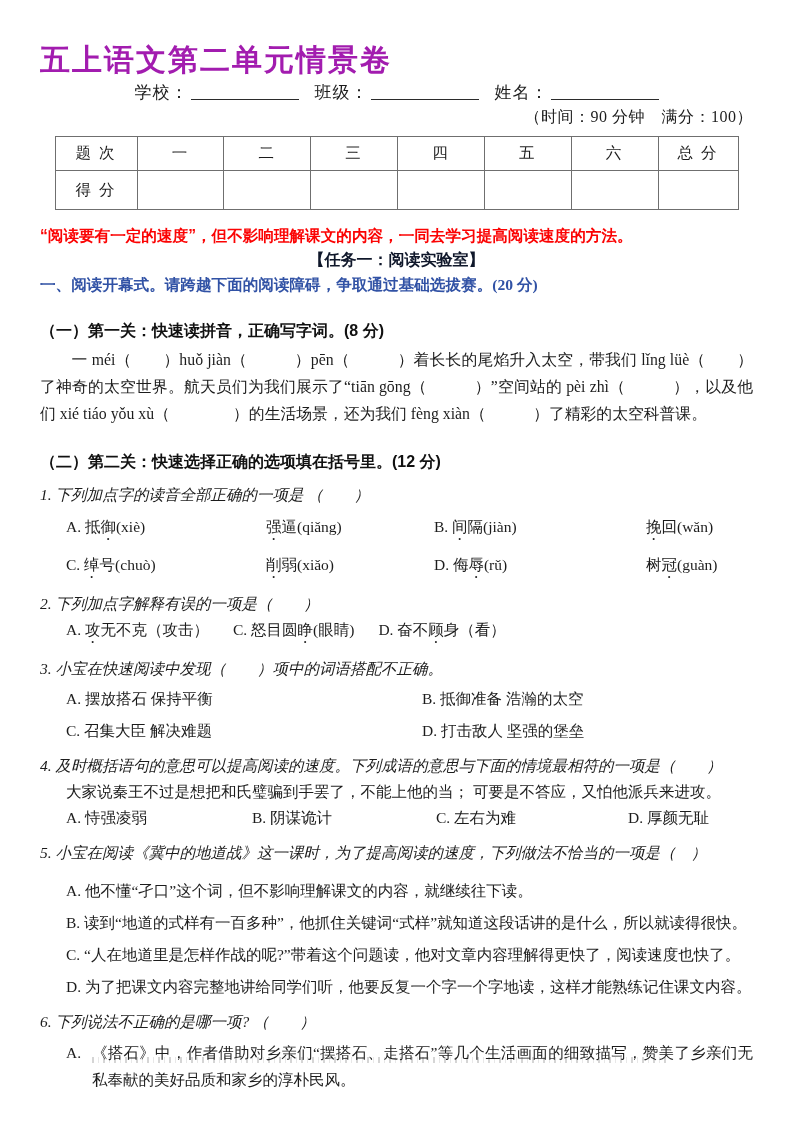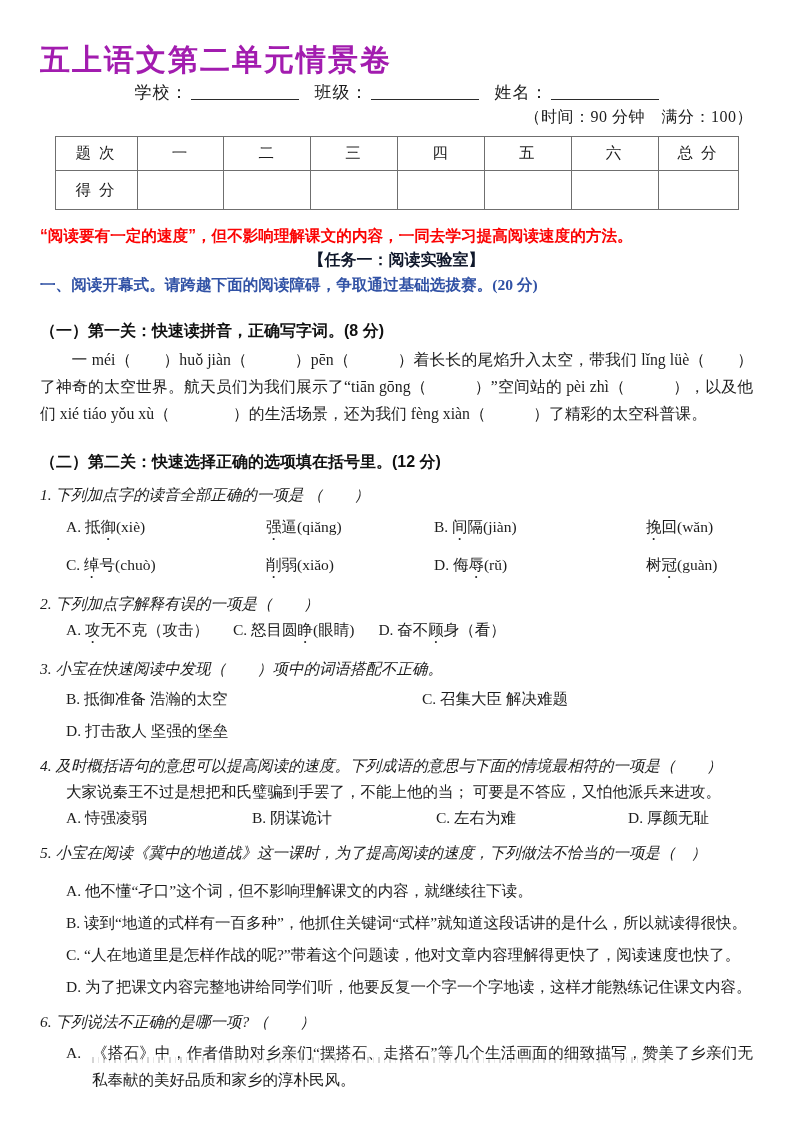--- a/index.html
+++ b/index.html
@@ -145,20 +145,21 @@
     <div class="opt-row-q2">
       <div><span>A. </span><span class="emdot">攻</span><span>无不克（攻击）</span></div>
       <div><span>C. 怒目圆</span><span class="emdot">睁</span><span>(眼睛)</span></div>
       <div><span>D. 奋不</span><span class="emdot">顾</span><span>身（看）</span></div>
     </div>
   </div>
 
   <div class="question">
     <div class="q-stem">3. 小宝在快速阅读中发现（　　）项中的词语搭配不正确。</div>
     <div class="opt-grid-q3">
+      <div>A. 摆放搭石 保持平衡</div>
       <div>B. 抵御准备 浩瀚的太空</div>
       <div>C. 召集大臣 解决难题</div>
       <div>D. 打击敌人 坚强的堡垒</div>
     </div>
   </div>
 
   <div class="question">
     <div class="q-stem">4. 及时概括语句的意思可以提高阅读的速度。下列成语的意思与下面的情境最相符的一项是（　　）</div>
     <div class="q-context">大家说秦王不过是想把和氏璧骗到手罢了，不能上他的当； 可要是不答应，又怕他派兵来进攻。</div>
     <div class="opt-grid-q4">

